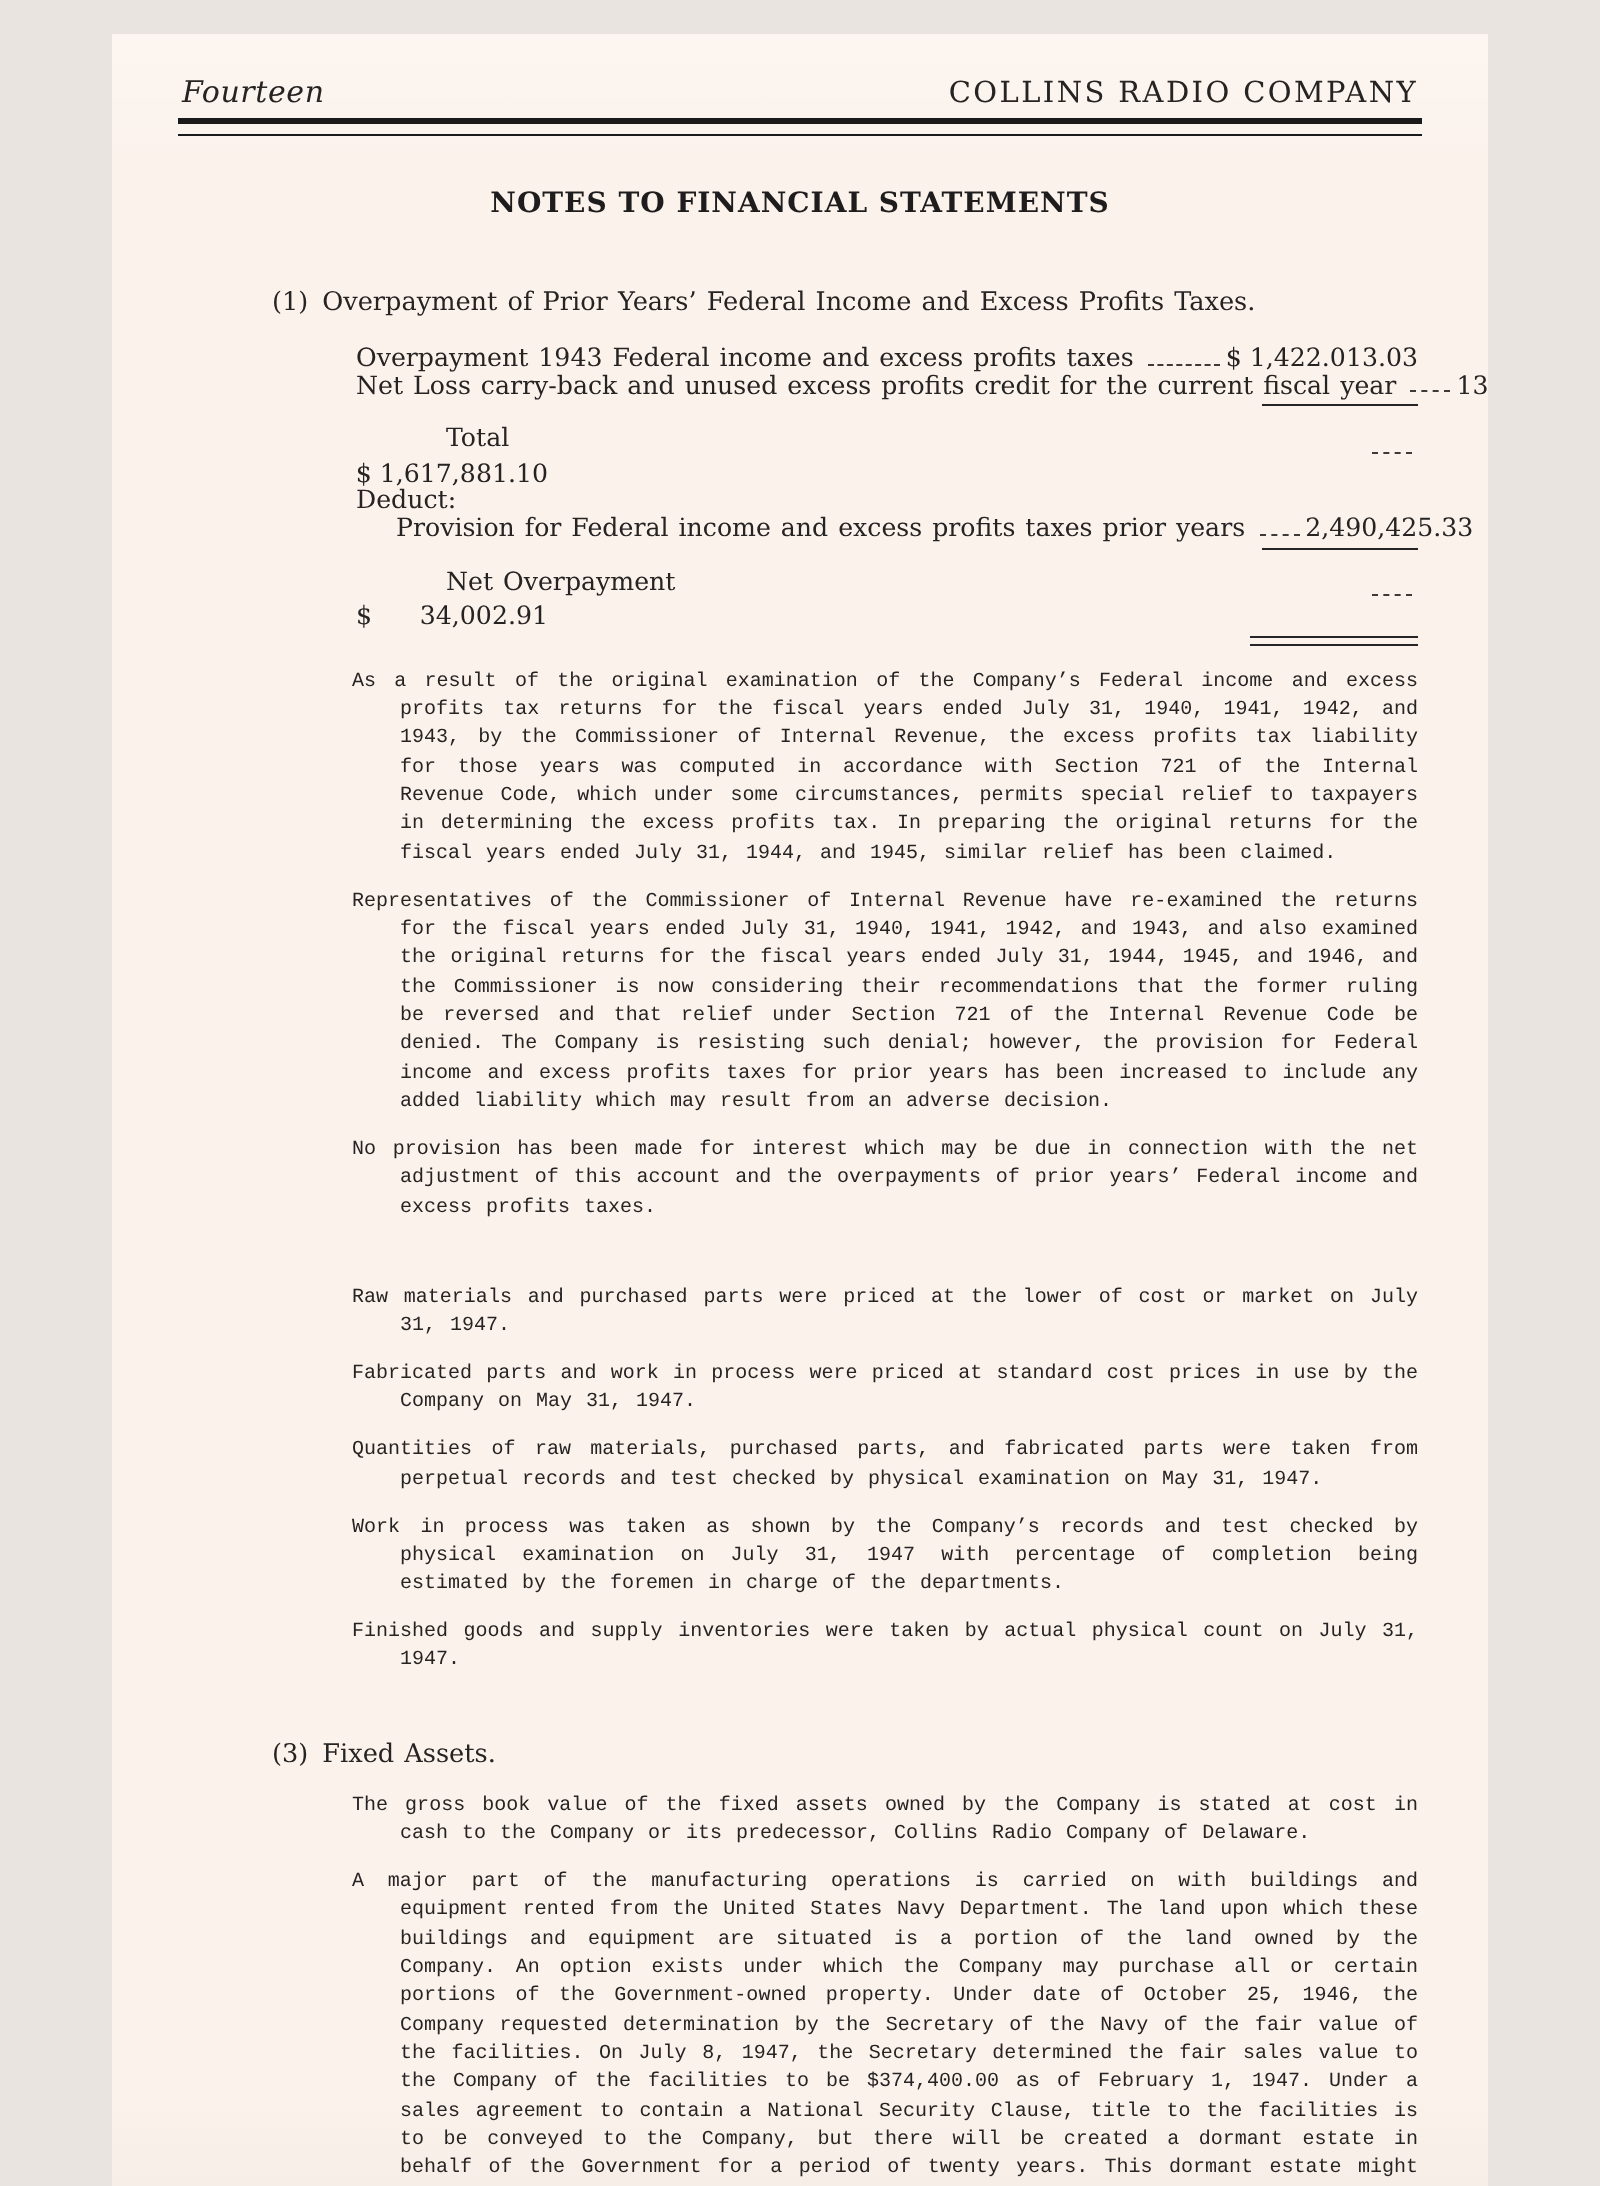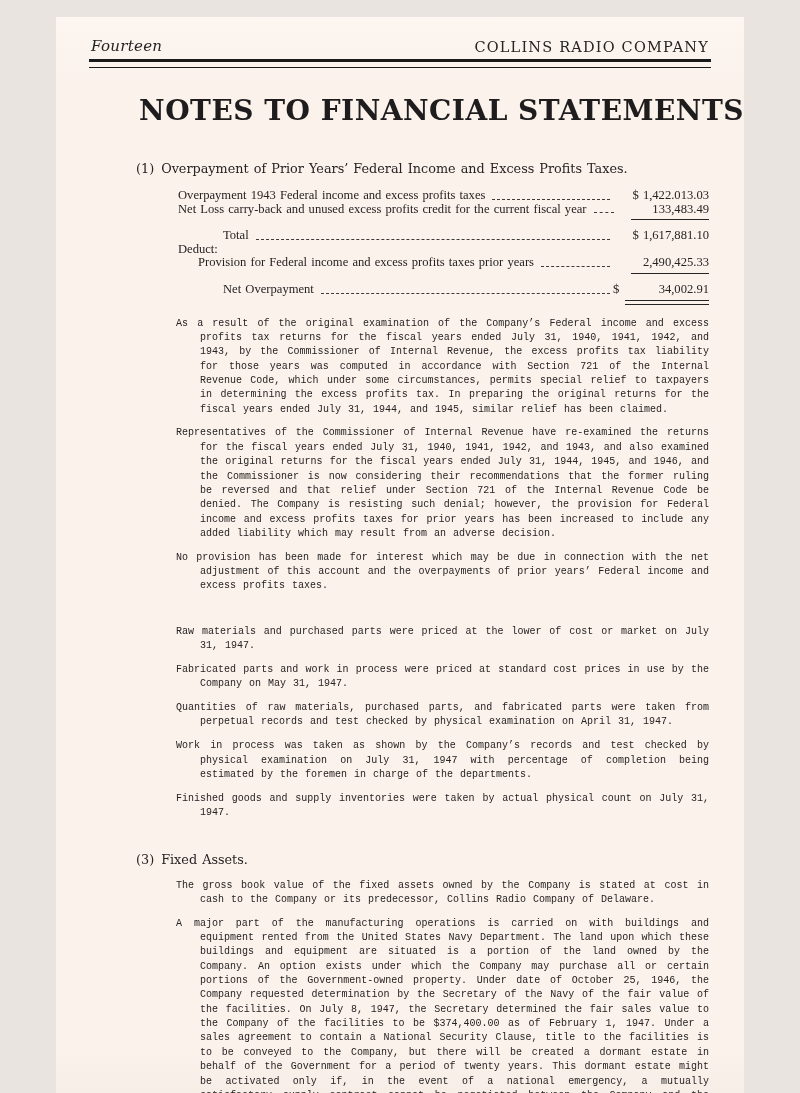--- a/index.html
+++ b/index.html
@@ -28,22 +28,22 @@
   .hdr .company{font-size:14.5px;letter-spacing:1.2px;font-weight:500;}
   .double-rule{
     margin:4px 33px 0 33px;
     height:5px;
     border-top:3px solid var(--rule);
     border-bottom:1.5px solid var(--rule);
   }
   
   h1.doc-title{
     margin:26px 0 0 0;
-    text-align:right;
-    font-size:28px;
+    text-align:center;
+    font-size:14px;
     font-weight:700;
     letter-spacing:.5px;
     color:#1e1c1c;
   }
   
   .sec{margin-top:31px;padding-left:47px;}
   .sec:first-child{margin-top:34px;}
   .sec-heading{
     margin:0 35px 0 33px;
     font-size:12.8px;
@@ -53,23 +53,22 @@
   .sec-num{margin-right:7px;}
   
   .fin-table{
     margin:13px 35px 0 75px;
     font-size:12.6px;
   }
   .t-row{
     display:flex;align-items:flex-start;
     line-height:13.6px;
     word-spacing:1px;
-    font-family:Liberation Serif, serif;
   }
-  .t-row.gap{margin-top:9px;}
+  .t-row.gap{margin-top:9px;flex-direction:column;}
   .t-label{white-space:nowrap;}
   .t-leader{
     flex:1;
     align-self:flex-end;
     border-bottom:1.4px dashed #3d3a38;
     margin:0 3px 3px 7px;
     min-width:20px;
   }
   .t-amount{
     display:inline-flex;
@@ -161,21 +160,21 @@
           </div>
           <div class="rule-double"></div>
         </div>
         <p class="para">As a result of the original examination of the Company’s Federal income and excess profits tax returns for the fiscal years ended July 31, 1940, 1941, 1942, and 1943, by the Commissioner of Internal Revenue, the excess profits tax liability for those years was computed in accordance with Section 721 of the Internal Revenue Code, which under some circumstances, permits special relief to taxpayers in determining the excess profits tax.  In preparing the original returns for the fiscal years ended July 31, 1944, and 1945, similar relief has been claimed.</p>
         <p class="para">Representatives of the Commissioner of Internal Revenue have re-examined the returns for the fiscal years ended July 31, 1940, 1941, 1942, and 1943, and also examined the original returns for the fiscal years ended July 31, 1944, 1945, and 1946, and the Commissioner is now considering their recommendations that the former ruling be reversed and that relief under Section 721 of the Internal Revenue Code be denied. The Company is resisting such denial; however, the provision for Federal income and excess profits taxes for prior years has been increased to include any added liability which may result from an adverse decision.</p>
         <p class="para">No provision has been made for interest which may be due in connection with the net adjustment of this account and the overpayments of prior years’ Federal income and excess profits taxes.</p>
       </section>
       <section class="sec">
         <p class="para">Raw materials and purchased parts were priced at the lower of cost or market on July 31, 1947.</p>
         <p class="para">Fabricated parts and work in process were priced at standard cost prices in use by the Company on May 31, 1947.</p>
-        <p class="para">Quantities of raw materials, purchased parts, and fabricated parts were taken from perpetual records and test checked by physical examination on April 31, 1947.</p>
+        <p class="para">Quantities of raw materials, purchased parts, and fabricated parts were taken from perpetual records and test checked by physical examination on May 31, 1947.</p>
         <p class="para">Work in process was taken as shown by the Company’s records and test checked by physical examination on July 31, 1947 with percentage of completion being estimated by the foremen in charge of the departments.</p>
         <p class="para">Finished goods and supply inventories were taken by actual physical count on July 31, 1947.</p>
       </section>
       <section class="sec">
         <div class="sec-heading"><span class="sec-num">(3)</span><span class="sec-title">Fixed Assets.</span></div>
         <p class="para">The gross book value of the fixed assets owned by the Company is stated at cost in cash to the Company or its predecessor, Collins Radio Company of Delaware.</p>
         <p class="para">A major part of the manufacturing operations is carried on with buildings and equipment rented from the United States Navy Department.  The land upon which these buildings and equipment are situated is a portion of the land owned by the Company.  An option exists under which the Company may purchase all or certain portions of the Government-owned property.  Under date of October 25, 1946, the Company requested determination by the Secretary of the Navy of the fair value of the facilities.  On July 8, 1947, the Secretary determined the fair sales value to the Company of the facilities to be $374,400.00 as of February 1, 1947.  Under a sales agreement to contain a National Security Clause, title to the facilities is to be conveyed to the Company, but there will be created a dormant estate in behalf of the Government for a period of twenty years.  This dormant estate might be activated only if, in the event of a national emergency, a mutually satisfactory supply contract cannot be negotiated between the Company and the Government, in which event the Company would retain title and the Government would pay reasonable compensation for the right of the Government to use the facilities, and fair compensation for loss incurred with regard to work in process which cannot be completed due to activation of the estate.  Upon deactivation of the estate, the Government would pay reasonable costs for restoration of the facilities to a condition equivalent to that immediately prior to activation.</p>
       </section>
     </main>
 </div>

